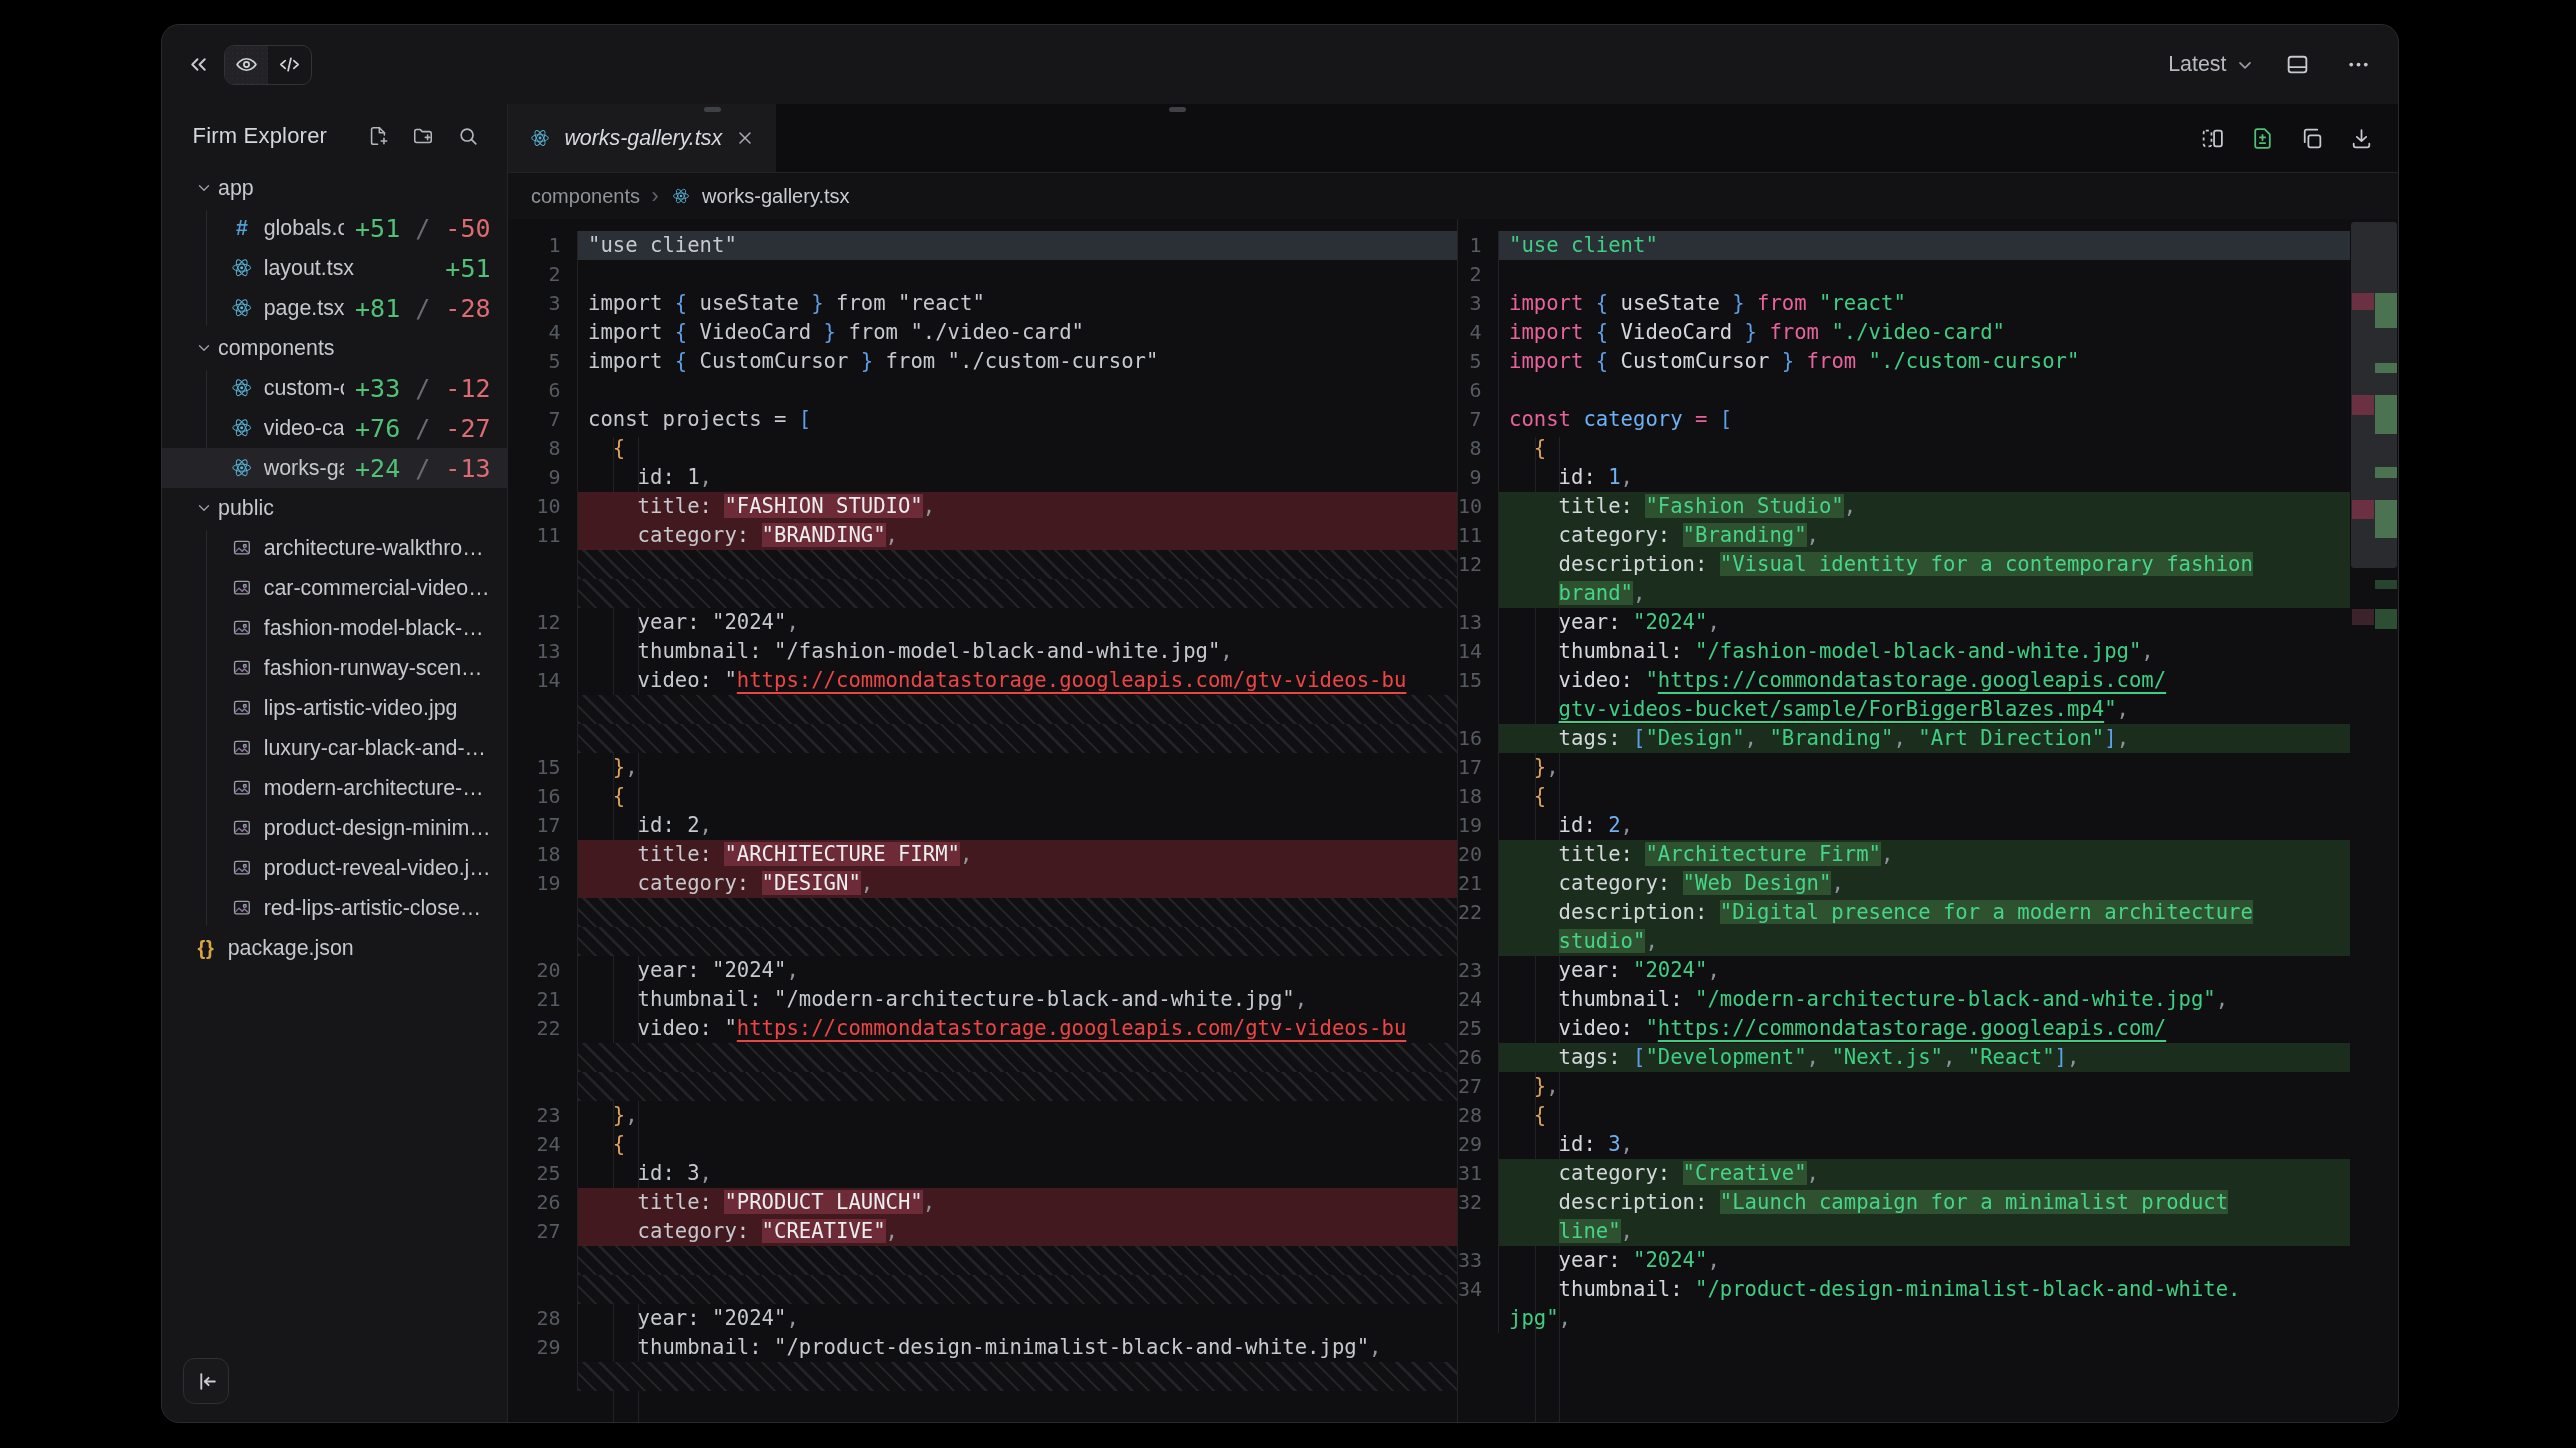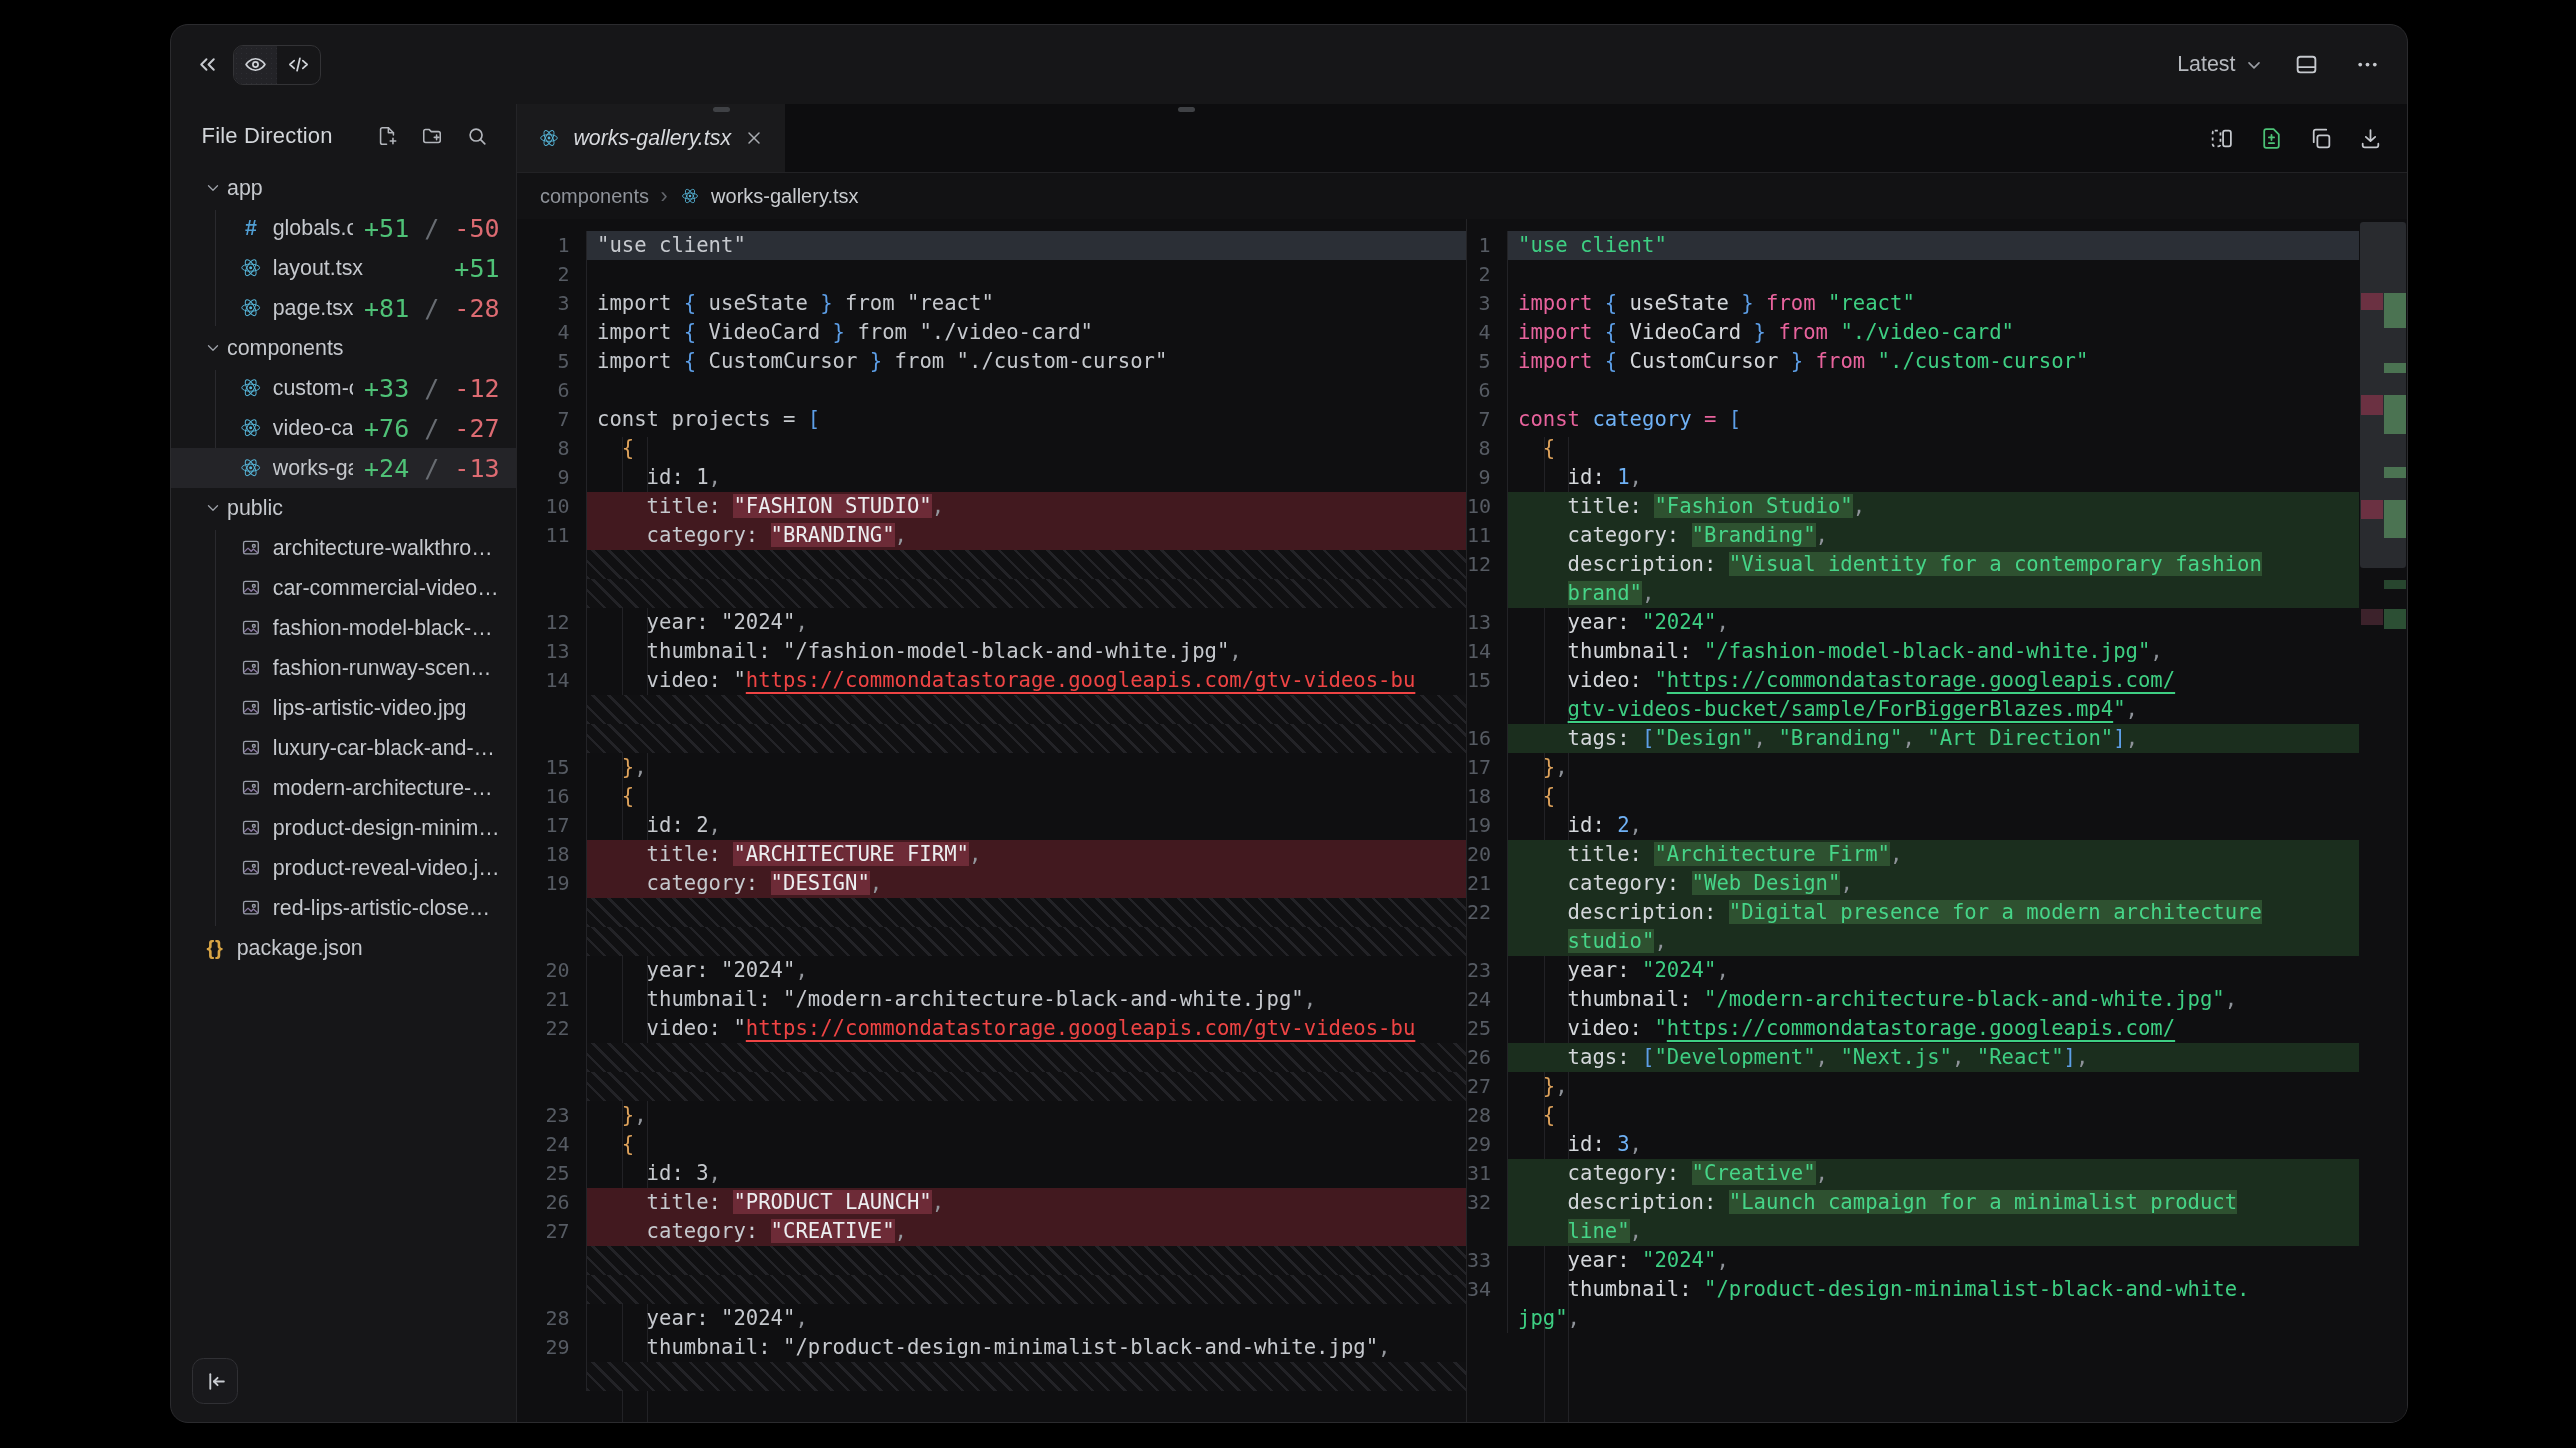--- a/index.html
+++ b/index.html
@@ -1,19 +1,19 @@
 <!DOCTYPE html>
 <html style="font-size:13px"><head>
 <meta charset="utf-8">
 <style>
   * { margin:0; padding:0; box-sizing:border-box; }
   html,body { width:2576px; height:1449px; background:#000; overflow:hidden;
               font-family:"Liberation Sans", sans-serif; }
 
-  .window { position:absolute; left:170px; top:24px; width:2238px; height:1399px;
+  .window { position:absolute; left:161px; top:24px; width:2238px; height:1399px;
             background:#161618; border:0.8px solid #2b2b2e; border-radius:18px; overflow:hidden; }
 
   
   .hdr { height:79px; display:flex; align-items:center; padding:0 21.4px 0 18px; }
   .icobtn { width:36px; height:36px; display:flex; align-items:center; justify-content:center;
             color:#c6c9ce; border-radius:8.2px; cursor:pointer; }
   .icobtn svg { width:25px; height:25px; }
   .toggle { display:flex; margin-left:8.2px; border:0.8px solid #333336; border-radius:10px; overflow:hidden; }
   .tseg { width:43px; height:38px; display:flex; align-items:center; justify-content:center; color:#cfd2d7; }
   .tseg.on { background:#232327;
@@ -168,21 +168,21 @@
             </svg>
         </span>
       </div>
     </div>
   </div>
 
   <div class="body">
 
     <div class="sidebar">
       <div class="sb-hd">
-        <span class="sb-title">File Direction</span>
+        <span class="sb-title">Firm Explorer</span>
         <span class="sb-ico">
           <span style="display:flex">
             <svg viewBox="0 0 24 24" fill="none" stroke="currentColor" stroke-width="1.7" stroke-linecap="round" stroke-linejoin="round" width="22" height="22">
                 <path d="M13.5 3H7a2 2 0 0 0-2 2v14a2 2 0 0 0 2 2h4.5"></path>
                 <path d="M13.5 3L19 8.5V11"></path>
                 <path d="M13.5 3v5.5H19"></path>
                 <path d="M15.5 17.5h6M18.5 14.5v6"></path>
               </svg>
           </span>
           <span style="display:flex">

